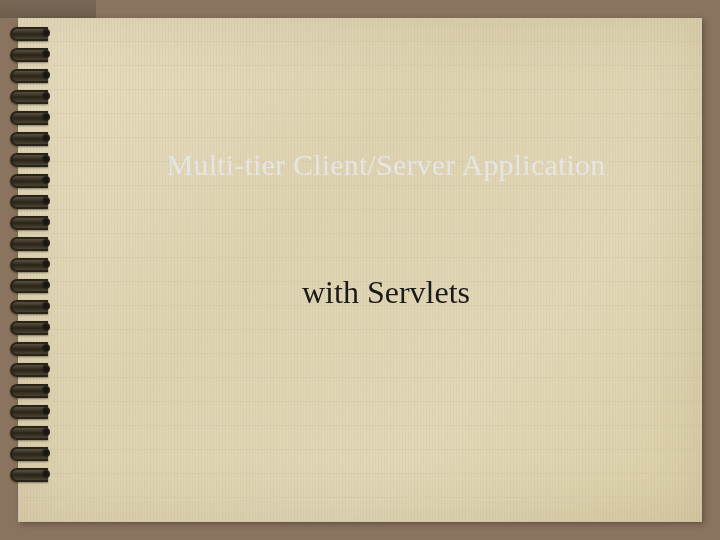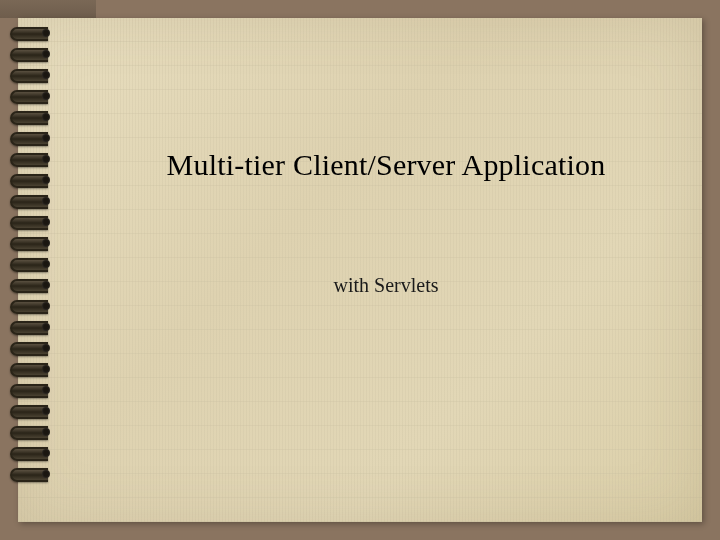--- a/index.html
+++ b/index.html
@@ -93,28 +93,28 @@
       right: 18px;
       bottom: 18px;
       display: flex;
       flex-direction: column;
       align-items: center;
     }
     .title {
       font-family: "Times New Roman", Times, serif;
       font-size: 30px;
       font-weight: normal;
-      color: #000000;
+      color: #e5e5e5;
       margin-top: 130px;
       text-align: center;
       letter-spacing: 0.2px;
     }
     .subtitle {
       font-family: "Times New Roman", Times, serif;
-      font-size: 20px;
+      font-size: 32px;
       font-weight: normal;
       color: #1a1a1a;
       margin-top: 92px;
       text-align: center;
     }
   </style>
 </head>
 <body>
 
 <div class="outer-frame">

